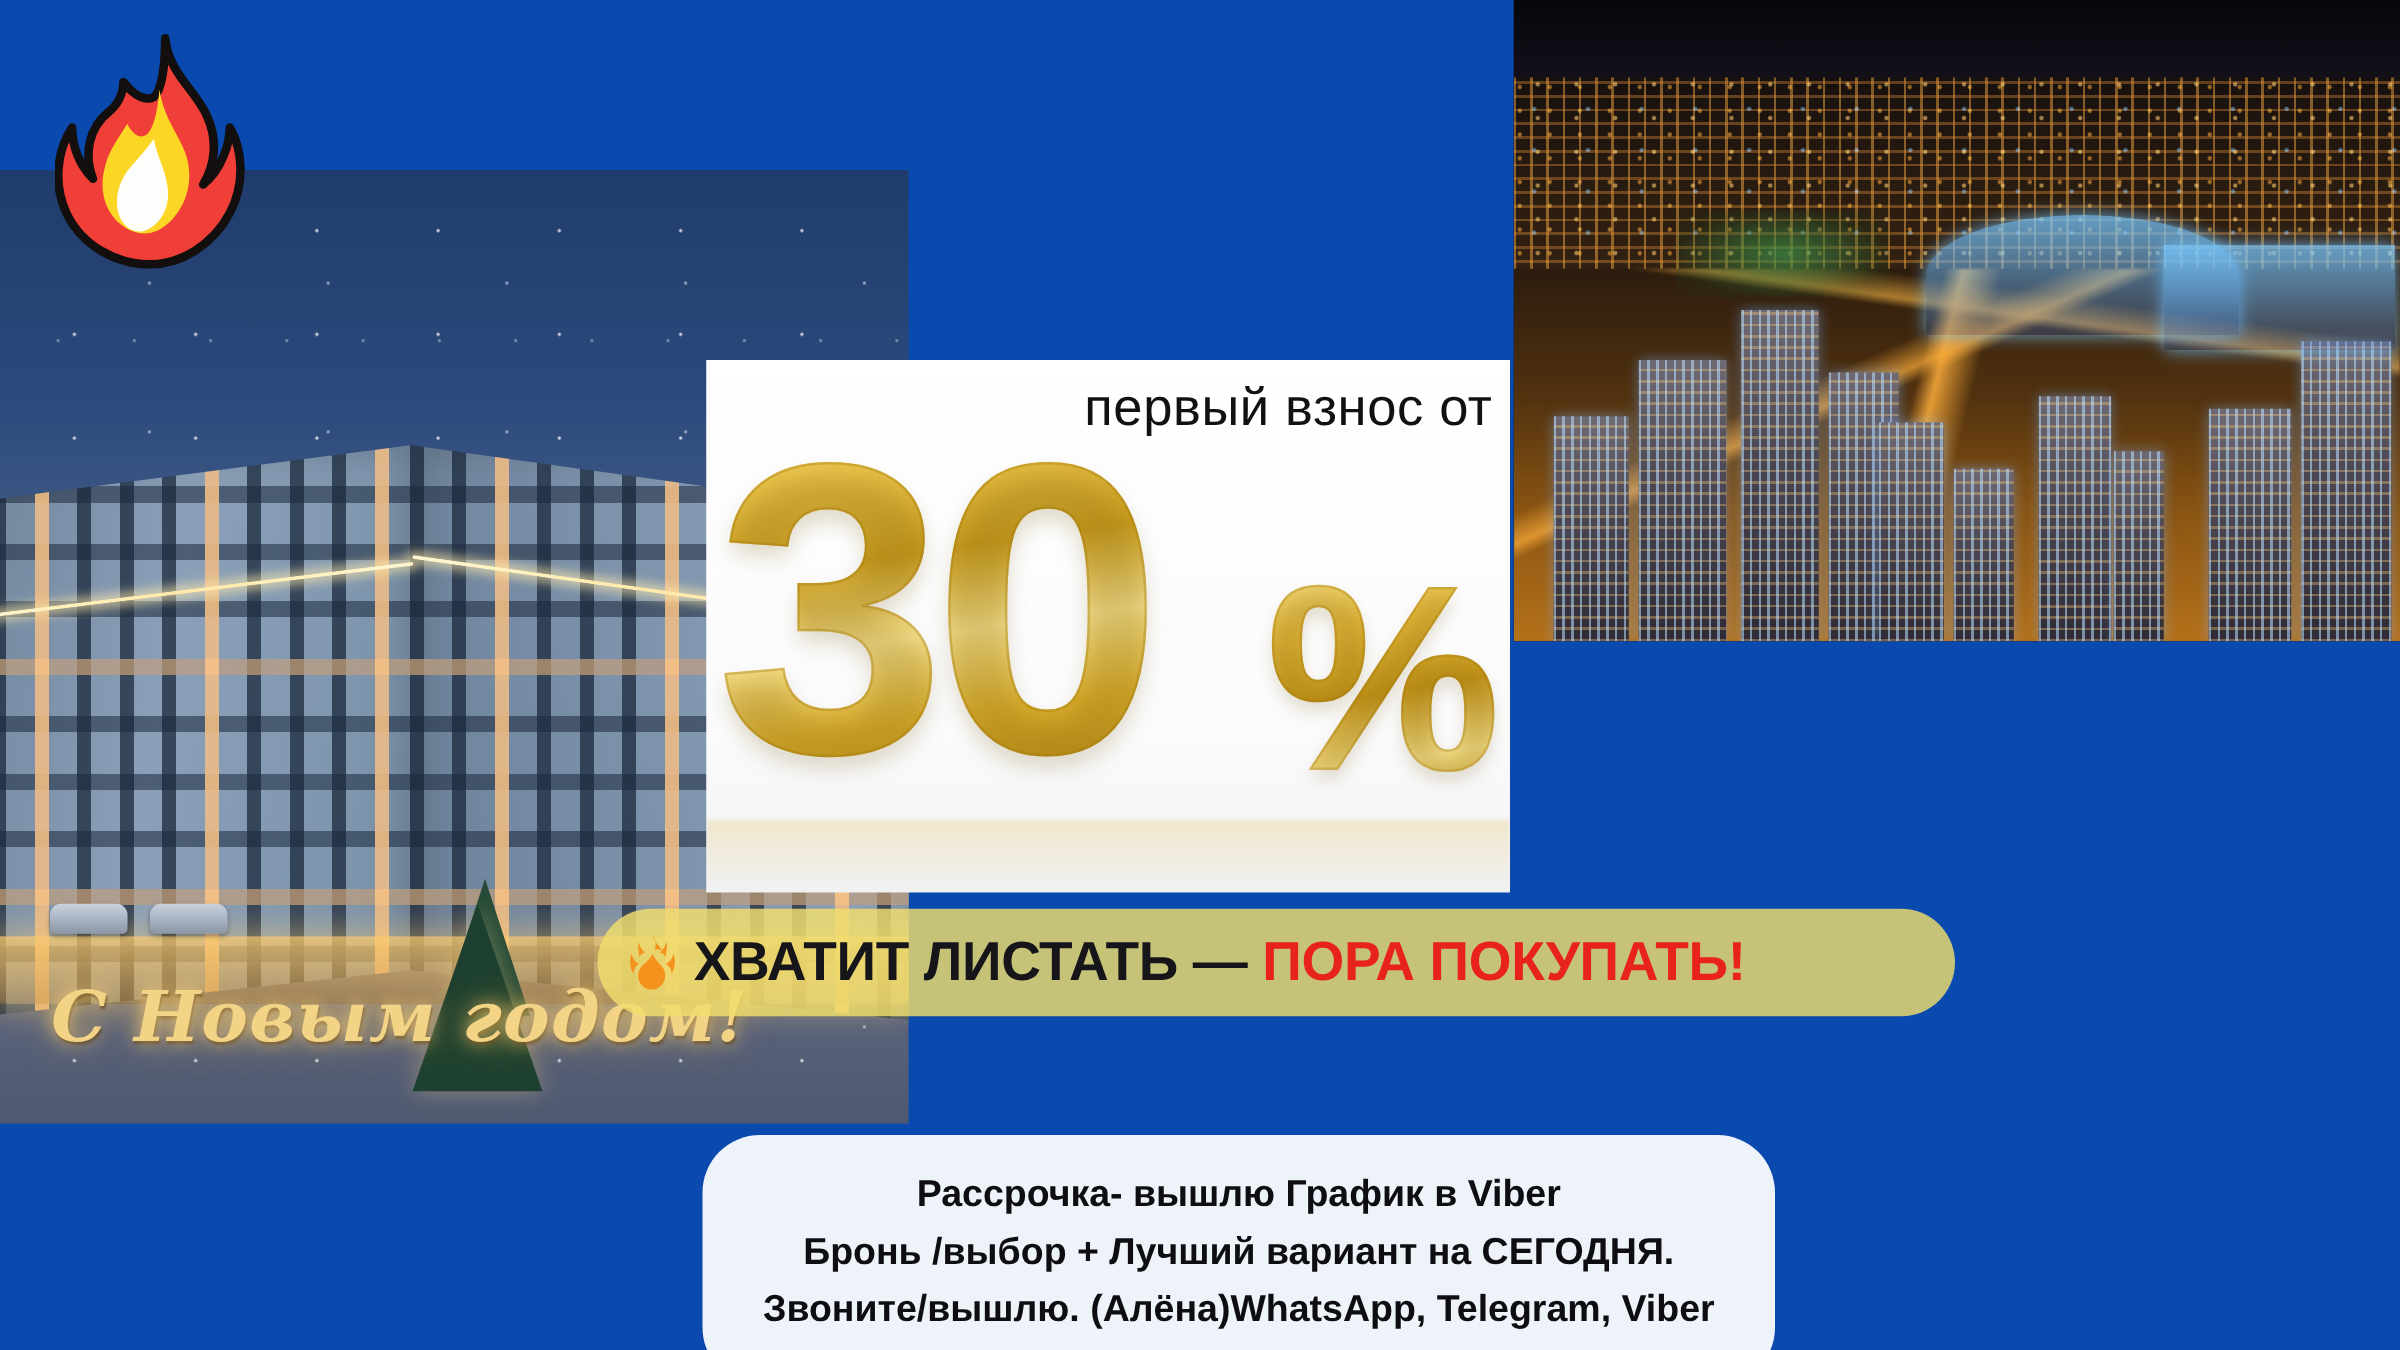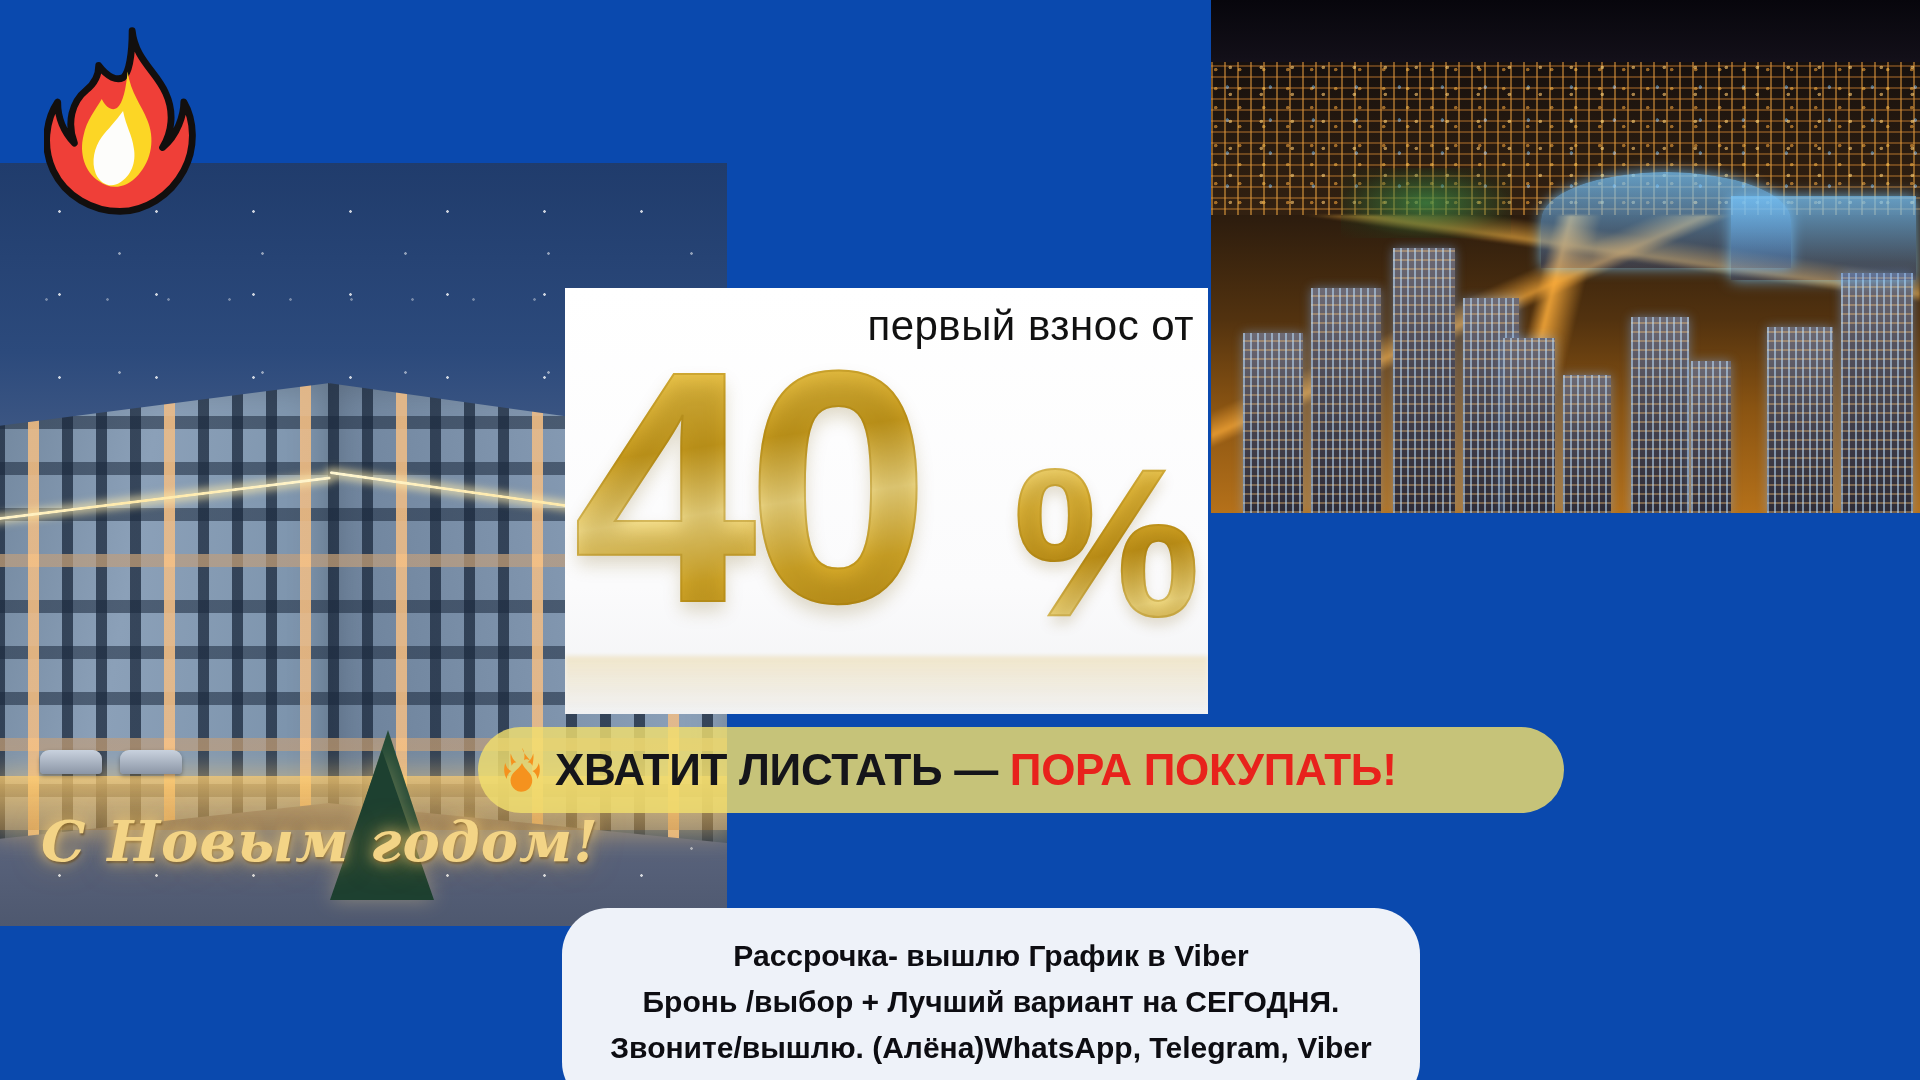--- a/index.html
+++ b/index.html
@@ -21,21 +21,21 @@
   .bg-blue {
     position: absolute;
     inset: 0;
     background: #0a49ae;
   }
 
   
   .photo-left {
     position: absolute;
     left: 0;
-    top: 163px;
+    top: 136px;
     width: 727px;
     height: 763px;
     overflow: hidden;
     background: linear-gradient(180deg,
         #1d3câ6 0%, #24416e 0%, #2a4a7a 18%,
         #44587e 45%, #6b7b98 70%, #8a93a8 88%, #7b8398 100%);
   }
   .pl-sky {
     position: absolute; left: 0; top: 0; width: 100%; height: 62%;
     background: linear-gradient(180deg, #203c6c 0%, #2c4a7c 40%, #51668c 78%, #76829c 100%);
@@ -386,21 +386,21 @@
     <div class="pr-tower" style="left:480px; width:40px;  height:152px;"></div>
     <div class="pr-tower" style="left:556px; width:66px;  height:186px;"></div>
     <div class="pr-tower" style="left:630px; width:72px;  height:240px;"></div>
 
     <div class="pr-blue" style="left:330px; top:172px; width:250px; height:96px; border-radius:50% 50% 0 0;"></div>
     <div class="pr-blue" style="left:520px; top:196px; width:185px; height:84px;"></div>
   </div>
 
   <div class="panel-20">
     <div class="p20-caption">первый взнос  от</div>
-    <div class="p20-num">40</div>
+    <div class="p20-num">30</div>
     <div class="p20-pct">%</div>
     <div class="p20-floor"></div>
   </div>
 
   <div class="fire-big">
     <svg viewBox="0 0 100 125" width="152" height="190" aria-hidden="true">
       <path d="M58 3 C60 22 74 30 80 44 C86 57 84 70 78 80 C88 72 92 58 92 50
                C99 62 100 80 92 95 C83 112 66 122 50 122 C32 122 14 112 6 95
                C-1 80 1 62 9 50 C9 60 13 70 20 77 C15 64 18 50 28 42
                C33 38 36 32 36 26 C42 34 48 36 52 34 C56 31 58 18 58 3 Z" fill="#ef3f38" stroke="#120f0e" stroke-width="4.5" stroke-linejoin="round"></path>

